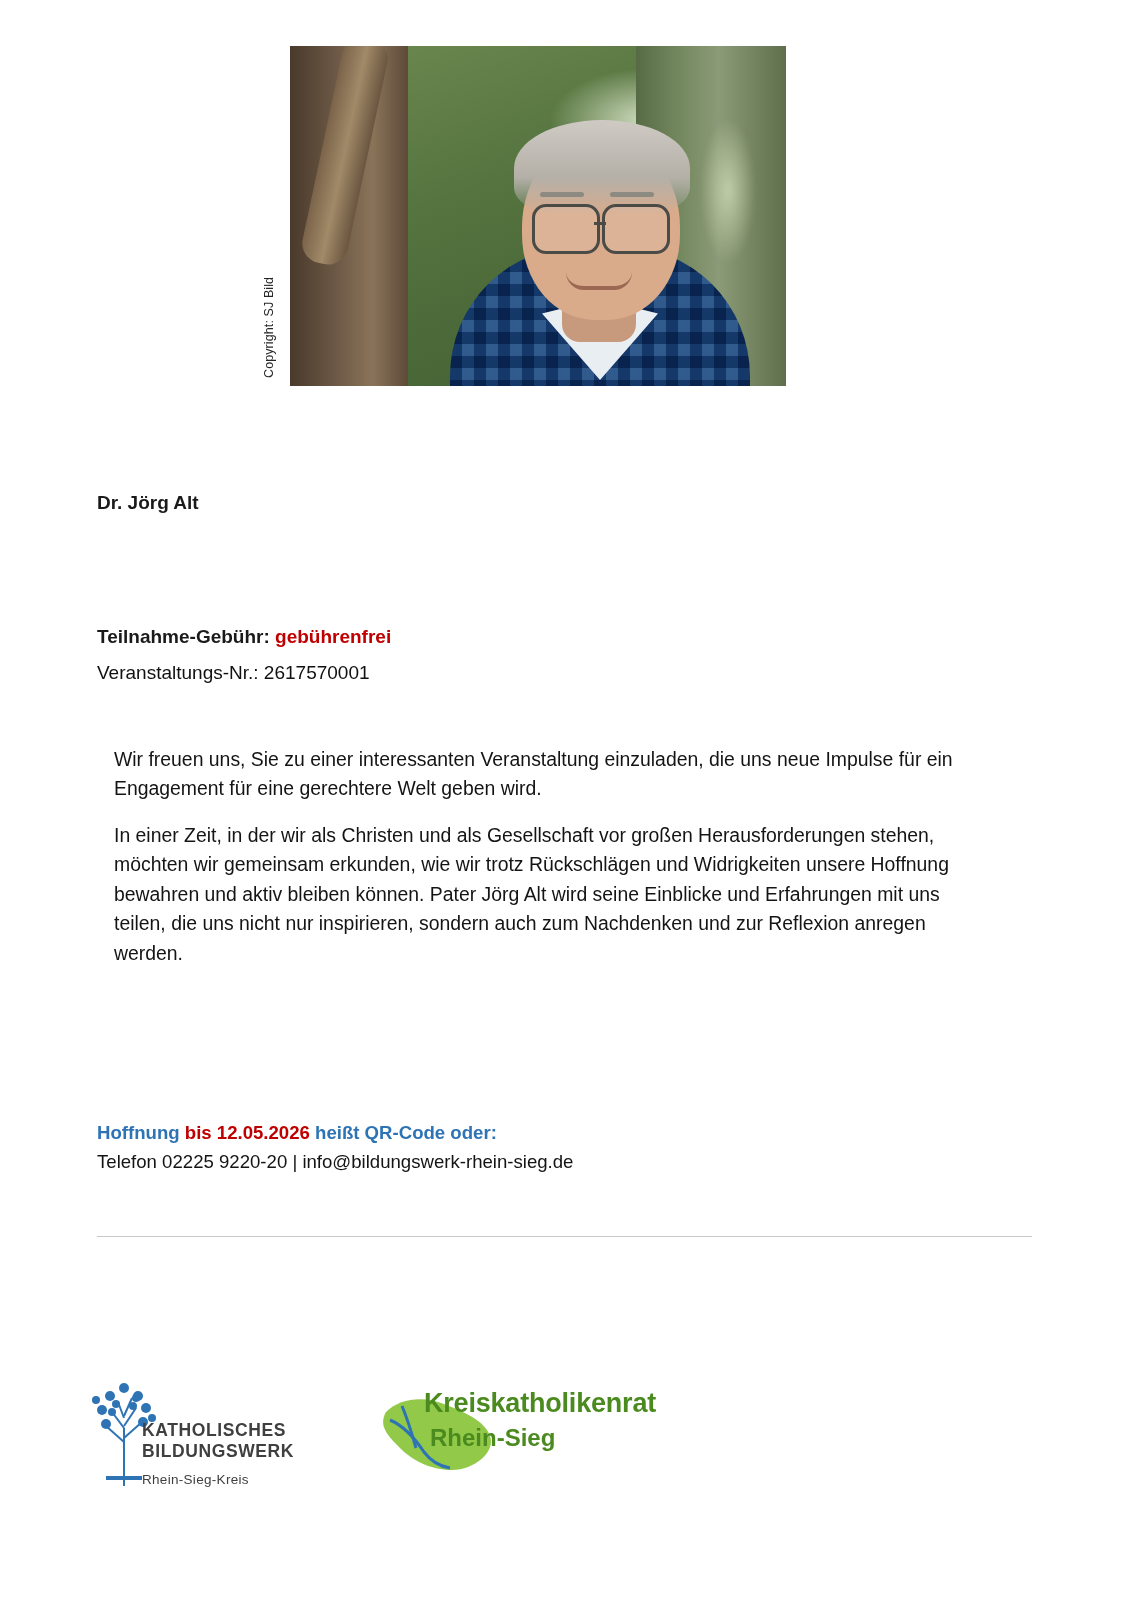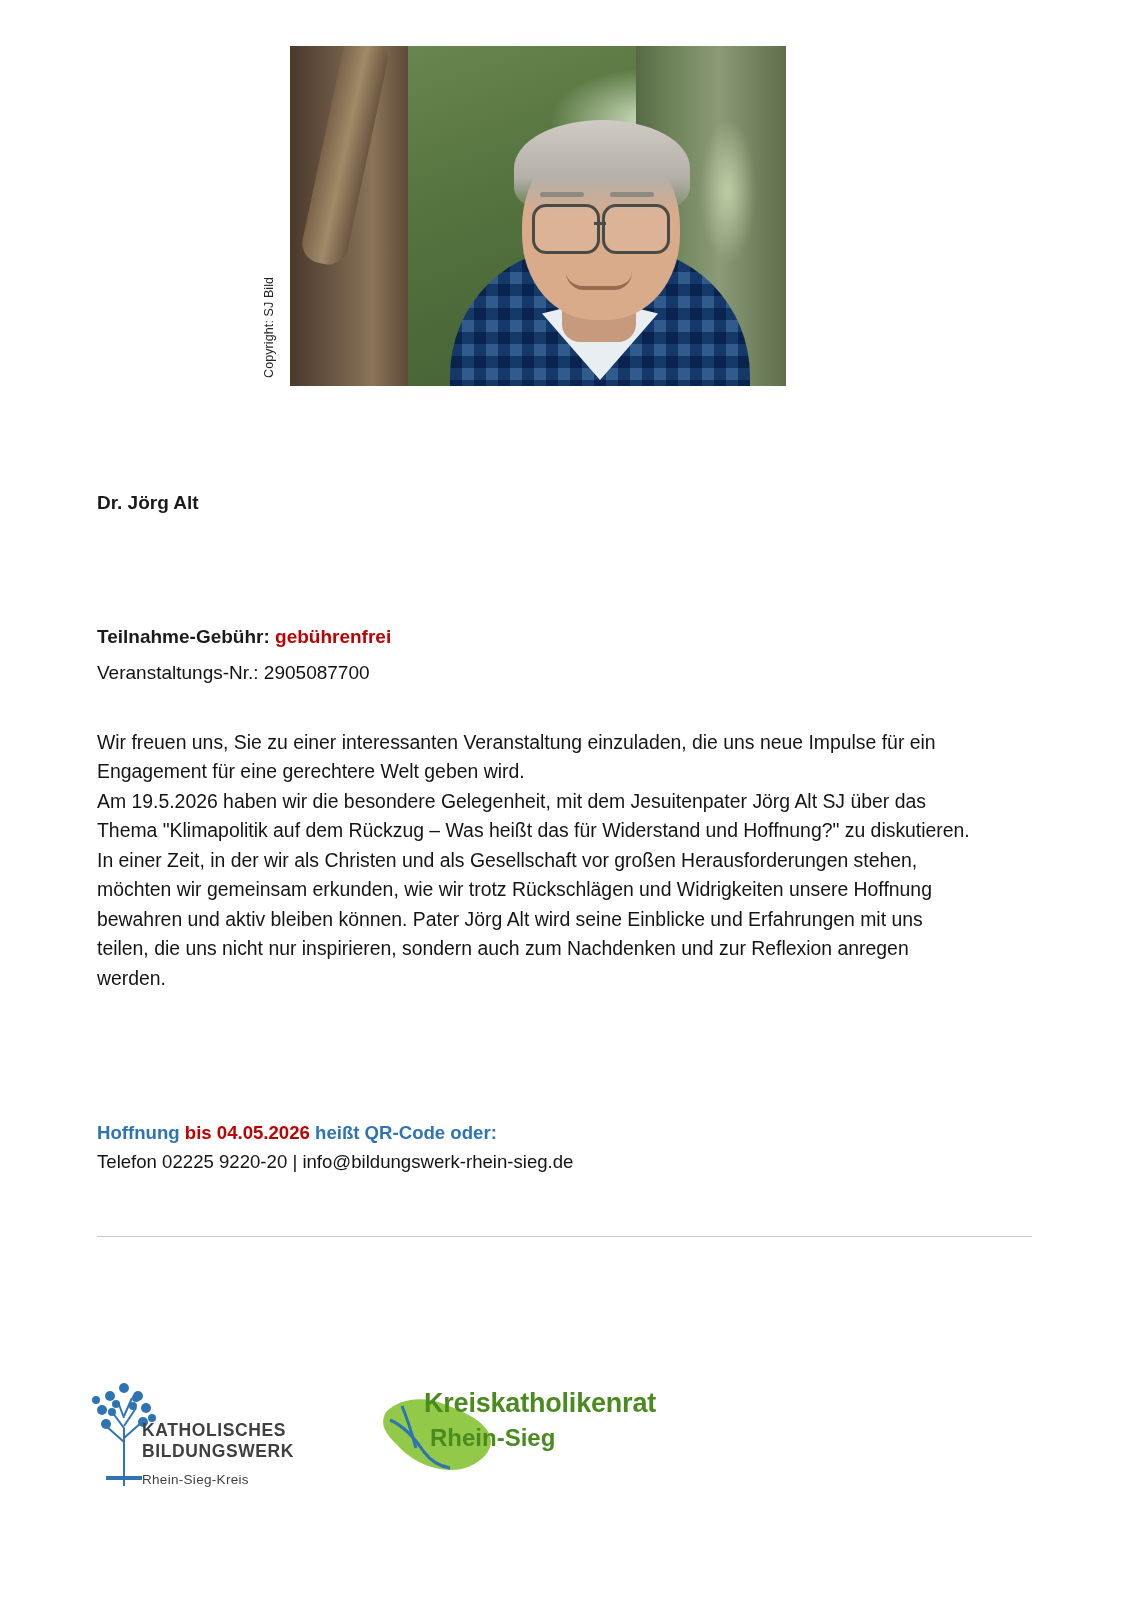--- a/index.html
+++ b/index.html
@@ -208,21 +208,21 @@
   
   .body-text {
     position: absolute;
     left: 97px;
     top: 728px;
     width: 880px;
     font-size: 19.4px;
     line-height: 1.52;
     color: #141414;
   }
-  .body-text p { margin: 0; }
+  .body-text p { margin: 17px; }
 
   
   .reg {
     position: absolute;
     left: 97px;
     top: 1118px;
     width: 900px;
     font-size: 18.6px;
     line-height: 1.58;
   }
@@ -319,35 +319,34 @@
   <div class="copyright">Copyright: SJ Bild</div>
 
 
   <div class="speaker">Dr. Jörg Alt</div>
 
 
   <div class="fee">
     <span>Teilnahme-Gebühr: </span><span class="free">gebührenfrei</span>
   </div>
 
-  <div class="eventno">Veranstaltungs-Nr.: 2905087700</div>
+  <div class="eventno">Veranstaltungs-Nr.: 2617570001</div>
 
   <div class="qr">
     <div class="qr-grid" id="qr-grid"><i></i><i></i><i></i><i></i><i></i><i></i><i></i><i style="background: rgb(255, 255, 255);"></i><i style="background: rgb(255, 255, 255);"></i><i></i><i style="background: rgb(255, 255, 255);"></i><i></i><i style="background: rgb(255, 255, 255);"></i><i style="background: rgb(255, 255, 255);"></i><i></i><i></i><i></i><i></i><i></i><i></i><i></i><i style="background: rgb(255, 255, 255);"></i><i></i><i></i><i></i><i></i><i></i><i></i><i></i><i></i><i style="background: rgb(255, 255, 255);"></i><i style="background: rgb(255, 255, 255);"></i><i style="background: rgb(255, 255, 255);"></i><i style="background: rgb(255, 255, 255);"></i><i style="background: rgb(255, 255, 255);"></i><i></i><i style="background: rgb(255, 255, 255);"></i><i></i><i style="background: rgb(255, 255, 255);"></i><i style="background: rgb(255, 255, 255);"></i><i></i><i style="background: rgb(255, 255, 255);"></i><i style="background: rgb(255, 255, 255);"></i><i style="background: rgb(255, 255, 255);"></i><i style="background: rgb(255, 255, 255);"></i><i></i><i></i><i style="background: rgb(255, 255, 255);"></i><i style="background: rgb(255, 255, 255);"></i><i style="background: rgb(255, 255, 255);"></i><i style="background: rgb(255, 255, 255);"></i><i></i><i style="background: rgb(255, 255, 255);"></i><i style="background: rgb(255, 255, 255);"></i><i style="background: rgb(255, 255, 255);"></i><i style="background: rgb(255, 255, 255);"></i><i style="background: rgb(255, 255, 255);"></i><i></i><i></i><i style="background: rgb(255, 255, 255);"></i><i></i><i></i><i></i><i style="background: rgb(255, 255, 255);"></i><i></i><i style="background: rgb(255, 255, 255);"></i><i style="background: rgb(255, 255, 255);"></i><i></i><i style="background: rgb(255, 255, 255);"></i><i></i><i style="background: rgb(255, 255, 255);"></i><i></i><i></i><i style="background: rgb(255, 255, 255);"></i><i></i><i></i><i></i><i></i><i></i><i style="background: rgb(255, 255, 255);"></i><i></i><i style="background: rgb(255, 255, 255);"></i><i></i><i></i><i></i><i style="background: rgb(255, 255, 255);"></i><i></i><i></i><i style="background: rgb(255, 255, 255);"></i><i></i><i></i><i></i><i style="background: rgb(255, 255, 255);"></i><i></i><i style="background: rgb(255, 255, 255);"></i><i></i><i style="background: rgb(255, 255, 255);"></i><i style="background: rgb(255, 255, 255);"></i><i></i><i></i><i></i><i></i><i style="background: rgb(255, 255, 255);"></i><i style="background: rgb(255, 255, 255);"></i><i></i><i style="background: rgb(255, 255, 255);"></i><i></i><i></i><i style="background: rgb(255, 255, 255);"></i><i></i><i style="background: rgb(255, 255, 255);"></i><i></i><i></i><i></i><i style="background: rgb(255, 255, 255);"></i><i></i><i></i><i style="background: rgb(255, 255, 255);"></i><i></i><i></i><i></i><i style="background: rgb(255, 255, 255);"></i><i></i><i style="background: rgb(255, 255, 255);"></i><i></i><i style="background: rgb(255, 255, 255);"></i><i style="background: rgb(255, 255, 255);"></i><i style="background: rgb(255, 255, 255);"></i><i></i><i></i><i></i><i style="background: rgb(255, 255, 255);"></i><i style="background: rgb(255, 255, 255);"></i><i></i><i></i><i style="background: rgb(255, 255, 255);"></i><i style="background: rgb(255, 255, 255);"></i><i style="background: rgb(255, 255, 255);"></i><i></i><i style="background: rgb(255, 255, 255);"></i><i></i><i></i><i></i><i style="background: rgb(255, 255, 255);"></i><i></i><i></i><i style="background: rgb(255, 255, 255);"></i><i style="background: rgb(255, 255, 255);"></i><i style="background: rgb(255, 255, 255);"></i><i style="background: rgb(255, 255, 255);"></i><i style="background: rgb(255, 255, 255);"></i><i></i><i style="background: rgb(255, 255, 255);"></i><i style="background: rgb(255, 255, 255);"></i><i></i><i style="background: rgb(255, 255, 255);"></i><i style="background: rgb(255, 255, 255);"></i><i style="background: rgb(255, 255, 255);"></i><i></i><i></i><i style="background: rgb(255, 255, 255);"></i><i style="background: rgb(255, 255, 255);"></i><i style="background: rgb(255, 255, 255);"></i><i></i><i></i><i></i><i style="background: rgb(255, 255, 255);"></i><i></i><i style="background: rgb(255, 255, 255);"></i><i style="background: rgb(255, 255, 255);"></i><i style="background: rgb(255, 255, 255);"></i><i style="background: rgb(255, 255, 255);"></i><i style="background: rgb(255, 255, 255);"></i><i></i><i></i><i></i><i></i><i></i><i></i><i></i><i></i><i style="background: rgb(255, 255, 255);"></i><i></i><i style="background: rgb(255, 255, 255);"></i><i></i><i style="background: rgb(255, 255, 255);"></i><i></i><i style="background: rgb(255, 255, 255);"></i><i></i><i style="background: rgb(255, 255, 255);"></i><i></i><i style="background: rgb(255, 255, 255);"></i><i></i><i style="background: rgb(255, 255, 255);"></i><i></i><i style="background: rgb(255, 255, 255);"></i><i></i><i></i><i></i><i></i><i></i><i></i><i></i><i style="background: rgb(255, 255, 255);"></i><i style="background: rgb(255, 255, 255);"></i><i style="background: rgb(255, 255, 255);"></i><i style="background: rgb(255, 255, 255);"></i><i style="background: rgb(255, 255, 255);"></i><i style="background: rgb(255, 255, 255);"></i><i style="background: rgb(255, 255, 255);"></i><i style="background: rgb(255, 255, 255);"></i><i></i><i style="background: rgb(255, 255, 255);"></i><i style="background: rgb(255, 255, 255);"></i><i></i><i style="background: rgb(255, 255, 255);"></i><i></i><i></i><i style="background: rgb(255, 255, 255);"></i><i style="background: rgb(255, 255, 255);"></i><i style="background: rgb(255, 255, 255);"></i><i style="background: rgb(255, 255, 255);"></i><i style="background: rgb(255, 255, 255);"></i><i></i><i style="background: rgb(255, 255, 255);"></i><i style="background: rgb(255, 255, 255);"></i><i style="background: rgb(255, 255, 255);"></i><i style="background: rgb(255, 255, 255);"></i><i style="background: rgb(255, 255, 255);"></i><i style="background: rgb(255, 255, 255);"></i><i style="background: rgb(255, 255, 255);"></i><i style="background: rgb(255, 255, 255);"></i><i style="background: rgb(255, 255, 255);"></i><i style="background: rgb(255, 255, 255);"></i><i style="background: rgb(255, 255, 255);"></i><i style="background: rgb(255, 255, 255);"></i><i style="background: rgb(255, 255, 255);"></i><i></i><i></i><i></i><i style="background: rgb(255, 255, 255);"></i><i style="background: rgb(255, 255, 255);"></i><i></i><i style="background: rgb(255, 255, 255);"></i><i style="background: rgb(255, 255, 255);"></i><i style="background: rgb(255, 255, 255);"></i><i style="background: rgb(255, 255, 255);"></i><i style="background: rgb(255, 255, 255);"></i><i></i><i style="background: rgb(255, 255, 255);"></i><i></i><i style="background: rgb(255, 255, 255);"></i><i></i><i></i><i style="background: rgb(255, 255, 255);"></i><i></i><i></i><i></i><i></i><i></i><i style="background: rgb(255, 255, 255);"></i><i></i><i style="background: rgb(255, 255, 255);"></i><i style="background: rgb(255, 255, 255);"></i><i style="background: rgb(255, 255, 255);"></i><i></i><i style="background: rgb(255, 255, 255);"></i><i style="background: rgb(255, 255, 255);"></i><i></i><i style="background: rgb(255, 255, 255);"></i><i style="background: rgb(255, 255, 255);"></i><i></i><i style="background: rgb(255, 255, 255);"></i><i style="background: rgb(255, 255, 255);"></i><i></i><i style="background: rgb(255, 255, 255);"></i><i></i><i></i><i style="background: rgb(255, 255, 255);"></i><i style="background: rgb(255, 255, 255);"></i><i></i><i style="background: rgb(255, 255, 255);"></i><i style="background: rgb(255, 255, 255);"></i><i></i><i></i><i></i><i style="background: rgb(255, 255, 255);"></i><i style="background: rgb(255, 255, 255);"></i><i style="background: rgb(255, 255, 255);"></i><i></i><i></i><i style="background: rgb(255, 255, 255);"></i><i style="background: rgb(255, 255, 255);"></i><i style="background: rgb(255, 255, 255);"></i><i style="background: rgb(255, 255, 255);"></i><i style="background: rgb(255, 255, 255);"></i><i></i><i style="background: rgb(255, 255, 255);"></i><i style="background: rgb(255, 255, 255);"></i><i style="background: rgb(255, 255, 255);"></i><i style="background: rgb(255, 255, 255);"></i><i></i><i style="background: rgb(255, 255, 255);"></i><i style="background: rgb(255, 255, 255);"></i><i style="background: rgb(255, 255, 255);"></i><i style="background: rgb(255, 255, 255);"></i><i style="background: rgb(255, 255, 255);"></i><i></i><i></i><i></i><i></i><i></i><i></i><i></i><i style="background: rgb(255, 255, 255);"></i><i style="background: rgb(255, 255, 255);"></i><i></i><i></i><i style="background: rgb(255, 255, 255);"></i><i style="background: rgb(255, 255, 255);"></i><i></i><i></i><i style="background: rgb(255, 255, 255);"></i><i></i><i></i><i style="background: rgb(255, 255, 255);"></i><i></i><i style="background: rgb(255, 255, 255);"></i><i style="background: rgb(255, 255, 255);"></i><i></i><i style="background: rgb(255, 255, 255);"></i><i style="background: rgb(255, 255, 255);"></i><i></i><i></i><i></i><i></i><i style="background: rgb(255, 255, 255);"></i><i style="background: rgb(255, 255, 255);"></i><i style="background: rgb(255, 255, 255);"></i><i style="background: rgb(255, 255, 255);"></i><i style="background: rgb(255, 255, 255);"></i><i style="background: rgb(255, 255, 255);"></i><i></i><i></i><i style="background: rgb(255, 255, 255);"></i><i style="background: rgb(255, 255, 255);"></i><i style="background: rgb(255, 255, 255);"></i><i style="background: rgb(255, 255, 255);"></i><i style="background: rgb(255, 255, 255);"></i><i></i><i></i><i style="background: rgb(255, 255, 255);"></i><i style="background: rgb(255, 255, 255);"></i><i></i><i></i><i></i><i></i><i style="background: rgb(255, 255, 255);"></i><i></i><i style="background: rgb(255, 255, 255);"></i><i></i><i></i><i></i><i style="background: rgb(255, 255, 255);"></i><i style="background: rgb(255, 255, 255);"></i><i style="background: rgb(255, 255, 255);"></i><i style="background: rgb(255, 255, 255);"></i><i></i><i style="background: rgb(255, 255, 255);"></i><i style="background: rgb(255, 255, 255);"></i><i></i><i style="background: rgb(255, 255, 255);"></i><i style="background: rgb(255, 255, 255);"></i><i></i><i style="background: rgb(255, 255, 255);"></i><i></i><i></i><i style="background: rgb(255, 255, 255);"></i><i></i><i style="background: rgb(255, 255, 255);"></i><i></i><i style="background: rgb(255, 255, 255);"></i><i style="background: rgb(255, 255, 255);"></i><i style="background: rgb(255, 255, 255);"></i><i style="background: rgb(255, 255, 255);"></i><i style="background: rgb(255, 255, 255);"></i><i></i><i></i><i></i><i></i><i></i><i style="background: rgb(255, 255, 255);"></i><i style="background: rgb(255, 255, 255);"></i><i style="background: rgb(255, 255, 255);"></i><i></i><i></i><i style="background: rgb(255, 255, 255);"></i><i style="background: rgb(255, 255, 255);"></i><i style="background: rgb(255, 255, 255);"></i><i style="background: rgb(255, 255, 255);"></i><i></i><i></i><i></i><i style="background: rgb(255, 255, 255);"></i><i></i><i style="background: rgb(255, 255, 255);"></i><i style="background: rgb(255, 255, 255);"></i><i style="background: rgb(255, 255, 255);"></i><i></i><i></i><i style="background: rgb(255, 255, 255);"></i><i style="background: rgb(255, 255, 255);"></i><i></i><i style="background: rgb(255, 255, 255);"></i><i></i><i style="background: rgb(255, 255, 255);"></i><i></i><i></i><i></i><i style="background: rgb(255, 255, 255);"></i><i style="background: rgb(255, 255, 255);"></i><i style="background: rgb(255, 255, 255);"></i><i></i><i style="background: rgb(255, 255, 255);"></i><i style="background: rgb(255, 255, 255);"></i><i></i><i style="background: rgb(255, 255, 255);"></i><i style="background: rgb(255, 255, 255);"></i><i></i><i style="background: rgb(255, 255, 255);"></i><i></i><i style="background: rgb(255, 255, 255);"></i><i></i><i></i><i></i><i style="background: rgb(255, 255, 255);"></i><i></i><i></i><i style="background: rgb(255, 255, 255);"></i><i style="background: rgb(255, 255, 255);"></i><i></i><i style="background: rgb(255, 255, 255);"></i><i style="background: rgb(255, 255, 255);"></i><i style="background: rgb(255, 255, 255);"></i><i></i><i></i><i></i><i style="background: rgb(255, 255, 255);"></i><i></i><i></i><i></i><i></i><i></i><i style="background: rgb(255, 255, 255);"></i><i style="background: rgb(255, 255, 255);"></i><i style="background: rgb(255, 255, 255);"></i><i style="background: rgb(255, 255, 255);"></i><i style="background: rgb(255, 255, 255);"></i><i></i><i style="background: rgb(255, 255, 255);"></i><i></i><i style="background: rgb(255, 255, 255);"></i><i></i><i style="background: rgb(255, 255, 255);"></i><i></i><i style="background: rgb(255, 255, 255);"></i><i></i><i style="background: rgb(255, 255, 255);"></i><i></i><i></i><i></i><i style="background: rgb(255, 255, 255);"></i><i></i><i></i><i></i><i style="background: rgb(255, 255, 255);"></i><i style="background: rgb(255, 255, 255);"></i><i style="background: rgb(255, 255, 255);"></i><i></i><i style="background: rgb(255, 255, 255);"></i><i style="background: rgb(255, 255, 255);"></i><i style="background: rgb(255, 255, 255);"></i><i style="background: rgb(255, 255, 255);"></i><i></i><i></i><i></i><i></i><i></i><i style="background: rgb(255, 255, 255);"></i><i style="background: rgb(255, 255, 255);"></i><i style="background: rgb(255, 255, 255);"></i><i style="background: rgb(255, 255, 255);"></i><i style="background: rgb(255, 255, 255);"></i><i style="background: rgb(255, 255, 255);"></i><i style="background: rgb(255, 255, 255);"></i><i></i><i style="background: rgb(255, 255, 255);"></i><i style="background: rgb(255, 255, 255);"></i><i></i><i style="background: rgb(255, 255, 255);"></i><i style="background: rgb(255, 255, 255);"></i><i style="background: rgb(255, 255, 255);"></i><i style="background: rgb(255, 255, 255);"></i><i></i><i style="background: rgb(255, 255, 255);"></i><i style="background: rgb(255, 255, 255);"></i><i style="background: rgb(255, 255, 255);"></i><i></i><i style="background: rgb(255, 255, 255);"></i><i></i><i></i><i style="background: rgb(255, 255, 255);"></i><i></i><i></i><i></i><i></i><i></i><i style="background: rgb(255, 255, 255);"></i><i></i><i></i><i></i><i style="background: rgb(255, 255, 255);"></i><i></i><i style="background: rgb(255, 255, 255);"></i><i></i><i style="background: rgb(255, 255, 255);"></i><i style="background: rgb(255, 255, 255);"></i><i></i><i></i><i style="background: rgb(255, 255, 255);"></i><i style="background: rgb(255, 255, 255);"></i><i style="background: rgb(255, 255, 255);"></i><i></i><i></i><i></i><i style="background: rgb(255, 255, 255);"></i><i></i><i></i><i style="background: rgb(255, 255, 255);"></i><i></i><i></i><i></i><i style="background: rgb(255, 255, 255);"></i><i style="background: rgb(255, 255, 255);"></i><i></i><i></i><i style="background: rgb(255, 255, 255);"></i><i></i><i style="background: rgb(255, 255, 255);"></i><i style="background: rgb(255, 255, 255);"></i><i style="background: rgb(255, 255, 255);"></i><i style="background: rgb(255, 255, 255);"></i><i></i><i></i><i></i><i></i><i style="background: rgb(255, 255, 255);"></i><i style="background: rgb(255, 255, 255);"></i><i style="background: rgb(255, 255, 255);"></i><i></i><i style="background: rgb(255, 255, 255);"></i><i></i><i style="background: rgb(255, 255, 255);"></i><i></i><i></i><i></i><i style="background: rgb(255, 255, 255);"></i><i></i><i></i><i style="background: rgb(255, 255, 255);"></i><i style="background: rgb(255, 255, 255);"></i><i style="background: rgb(255, 255, 255);"></i><i style="background: rgb(255, 255, 255);"></i><i style="background: rgb(255, 255, 255);"></i><i style="background: rgb(255, 255, 255);"></i><i></i><i></i><i></i><i style="background: rgb(255, 255, 255);"></i><i style="background: rgb(255, 255, 255);"></i><i></i><i></i><i></i><i></i><i style="background: rgb(255, 255, 255);"></i><i></i><i></i><i></i><i style="background: rgb(255, 255, 255);"></i><i></i><i style="background: rgb(255, 255, 255);"></i><i></i><i style="background: rgb(255, 255, 255);"></i><i></i><i></i><i></i><i></i><i style="background: rgb(255, 255, 255);"></i><i></i><i></i><i></i><i></i><i></i><i></i><i></i><i style="background: rgb(255, 255, 255);"></i><i style="background: rgb(255, 255, 255);"></i><i style="background: rgb(255, 255, 255);"></i><i style="background: rgb(255, 255, 255);"></i><i style="background: rgb(255, 255, 255);"></i><i style="background: rgb(255, 255, 255);"></i><i style="background: rgb(255, 255, 255);"></i><i style="background: rgb(255, 255, 255);"></i><i style="background: rgb(255, 255, 255);"></i><i style="background: rgb(255, 255, 255);"></i><i style="background: rgb(255, 255, 255);"></i><i style="background: rgb(255, 255, 255);"></i><i style="background: rgb(255, 255, 255);"></i><i></i><i></i><i></i><i style="background: rgb(255, 255, 255);"></i><i></i><i></i><i style="background: rgb(255, 255, 255);"></i><i style="background: rgb(255, 255, 255);"></i><i style="background: rgb(255, 255, 255);"></i><i></i><i style="background: rgb(255, 255, 255);"></i><i></i><i style="background: rgb(255, 255, 255);"></i><i style="background: rgb(255, 255, 255);"></i><i style="background: rgb(255, 255, 255);"></i><i></i><i style="background: rgb(255, 255, 255);"></i><i style="background: rgb(255, 255, 255);"></i><i style="background: rgb(255, 255, 255);"></i><i></i><i></i><i></i><i></i><i></i><i></i><i></i><i></i><i style="background: rgb(255, 255, 255);"></i><i style="background: rgb(255, 255, 255);"></i><i style="background: rgb(255, 255, 255);"></i><i style="background: rgb(255, 255, 255);"></i><i></i><i></i><i style="background: rgb(255, 255, 255);"></i><i></i><i></i><i style="background: rgb(255, 255, 255);"></i><i></i><i style="background: rgb(255, 255, 255);"></i><i style="background: rgb(255, 255, 255);"></i><i></i><i style="background: rgb(255, 255, 255);"></i><i></i><i style="background: rgb(255, 255, 255);"></i><i></i><i style="background: rgb(255, 255, 255);"></i><i style="background: rgb(255, 255, 255);"></i><i></i><i style="background: rgb(255, 255, 255);"></i><i></i><i style="background: rgb(255, 255, 255);"></i><i style="background: rgb(255, 255, 255);"></i><i style="background: rgb(255, 255, 255);"></i><i style="background: rgb(255, 255, 255);"></i><i style="background: rgb(255, 255, 255);"></i><i></i><i style="background: rgb(255, 255, 255);"></i><i></i><i></i><i></i><i style="background: rgb(255, 255, 255);"></i><i style="background: rgb(255, 255, 255);"></i><i style="background: rgb(255, 255, 255);"></i><i style="background: rgb(255, 255, 255);"></i><i></i><i></i><i style="background: rgb(255, 255, 255);"></i><i></i><i></i><i></i><i style="background: rgb(255, 255, 255);"></i><i style="background: rgb(255, 255, 255);"></i><i style="background: rgb(255, 255, 255);"></i><i></i><i></i><i></i><i style="background: rgb(255, 255, 255);"></i><i style="background: rgb(255, 255, 255);"></i><i></i><i style="background: rgb(255, 255, 255);"></i><i></i><i></i><i></i><i style="background: rgb(255, 255, 255);"></i><i></i><i style="background: rgb(255, 255, 255);"></i><i style="background: rgb(255, 255, 255);"></i><i></i><i style="background: rgb(255, 255, 255);"></i><i></i><i style="background: rgb(255, 255, 255);"></i><i style="background: rgb(255, 255, 255);"></i><i></i><i></i><i style="background: rgb(255, 255, 255);"></i><i style="background: rgb(255, 255, 255);"></i><i style="background: rgb(255, 255, 255);"></i><i></i><i></i><i></i><i></i><i></i><i></i><i></i><i></i><i></i><i style="background: rgb(255, 255, 255);"></i><i></i><i style="background: rgb(255, 255, 255);"></i><i></i><i></i><i></i><i style="background: rgb(255, 255, 255);"></i><i></i><i style="background: rgb(255, 255, 255);"></i><i style="background: rgb(255, 255, 255);"></i><i style="background: rgb(255, 255, 255);"></i><i style="background: rgb(255, 255, 255);"></i><i style="background: rgb(255, 255, 255);"></i><i style="background: rgb(255, 255, 255);"></i><i style="background: rgb(255, 255, 255);"></i><i></i><i></i><i></i><i></i><i style="background: rgb(255, 255, 255);"></i><i></i><i style="background: rgb(255, 255, 255);"></i><i></i><i></i><i></i><i></i><i style="background: rgb(255, 255, 255);"></i><i style="background: rgb(255, 255, 255);"></i><i></i><i></i><i></i><i style="background: rgb(255, 255, 255);"></i><i></i><i></i><i></i><i style="background: rgb(255, 255, 255);"></i><i></i><i style="background: rgb(255, 255, 255);"></i><i style="background: rgb(255, 255, 255);"></i><i style="background: rgb(255, 255, 255);"></i><i style="background: rgb(255, 255, 255);"></i><i style="background: rgb(255, 255, 255);"></i><i style="background: rgb(255, 255, 255);"></i><i style="background: rgb(255, 255, 255);"></i><i style="background: rgb(255, 255, 255);"></i><i style="background: rgb(255, 255, 255);"></i><i></i><i style="background: rgb(255, 255, 255);"></i><i style="background: rgb(255, 255, 255);"></i><i style="background: rgb(255, 255, 255);"></i><i></i><i style="background: rgb(255, 255, 255);"></i><i style="background: rgb(255, 255, 255);"></i><i style="background: rgb(255, 255, 255);"></i><i style="background: rgb(255, 255, 255);"></i><i style="background: rgb(255, 255, 255);"></i><i></i><i style="background: rgb(255, 255, 255);"></i><i style="background: rgb(255, 255, 255);"></i><i></i><i style="background: rgb(255, 255, 255);"></i><i style="background: rgb(255, 255, 255);"></i><i style="background: rgb(255, 255, 255);"></i><i style="background: rgb(255, 255, 255);"></i><i style="background: rgb(255, 255, 255);"></i><i></i><i style="background: rgb(255, 255, 255);"></i><i style="background: rgb(255, 255, 255);"></i><i style="background: rgb(255, 255, 255);"></i><i></i><i style="background: rgb(255, 255, 255);"></i><i></i><i></i><i style="background: rgb(255, 255, 255);"></i><i></i><i style="background: rgb(255, 255, 255);"></i><i></i><i></i><i></i><i></i><i></i><i></i><i></i><i></i><i style="background: rgb(255, 255, 255);"></i><i style="background: rgb(255, 255, 255);"></i><i style="background: rgb(255, 255, 255);"></i><i></i><i></i><i></i><i></i><i></i><i></i><i></i><i></i><i style="background: rgb(255, 255, 255);"></i><i></i><i style="background: rgb(255, 255, 255);"></i><i style="background: rgb(255, 255, 255);"></i><i></i><i style="background: rgb(255, 255, 255);"></i><i style="background: rgb(255, 255, 255);"></i><i></i><i style="background: rgb(255, 255, 255);"></i><i style="background: rgb(255, 255, 255);"></i><i style="background: rgb(255, 255, 255);"></i><i></i><i></i><i></i><i style="background: rgb(255, 255, 255);"></i><i style="background: rgb(255, 255, 255);"></i><i style="background: rgb(255, 255, 255);"></i><i></i><i></i><i></i><i></i><i></i></div>
   </div>
 
   <div class="body-text">
     <p>Wir freuen uns, Sie zu einer interessanten Veranstaltung einzuladen, die uns neue Impulse für ein Engagement für eine gerechtere Welt geben wird.</p>
-    <p>Am 19.5.2026 haben wir die besondere Gelegenheit, mit dem Jesuitenpater Jörg Alt SJ über das Thema "Klimapolitik auf dem Rückzug – Was heißt das für Widerstand und Hoffnung?" zu diskutieren.</p>
     <p>In einer Zeit, in der wir als Christen und als Gesellschaft vor großen Herausforderungen stehen, möchten wir gemeinsam erkunden, wie wir trotz Rückschlägen und Widrigkeiten unsere Hoffnung bewahren und aktiv bleiben können. Pater Jörg Alt wird seine Einblicke und Erfahrungen mit uns teilen, die uns nicht nur inspirieren, sondern auch zum Nachdenken und zur Reflexion anregen werden.</p>
   </div>
 
   <div class="reg">
     <div class="reg-line1">
-      <span>Hoffnung </span><span class="date">bis 04.05.2026</span><span> heißt QR-Code oder:</span>
+      <span>Hoffnung </span><span class="date">bis 12.05.2026</span><span> heißt QR-Code oder:</span>
     </div>
     <div class="reg-line3">Telefon 02225 9220-20 | info@bildungswerk-rhein-sieg.de</div>
   </div>
 
   <div class="divider"></div>
 
   <div class="logos">
 
     <div class="logo logo1">
       <svg class="tree" viewBox="0 0 72 118">

